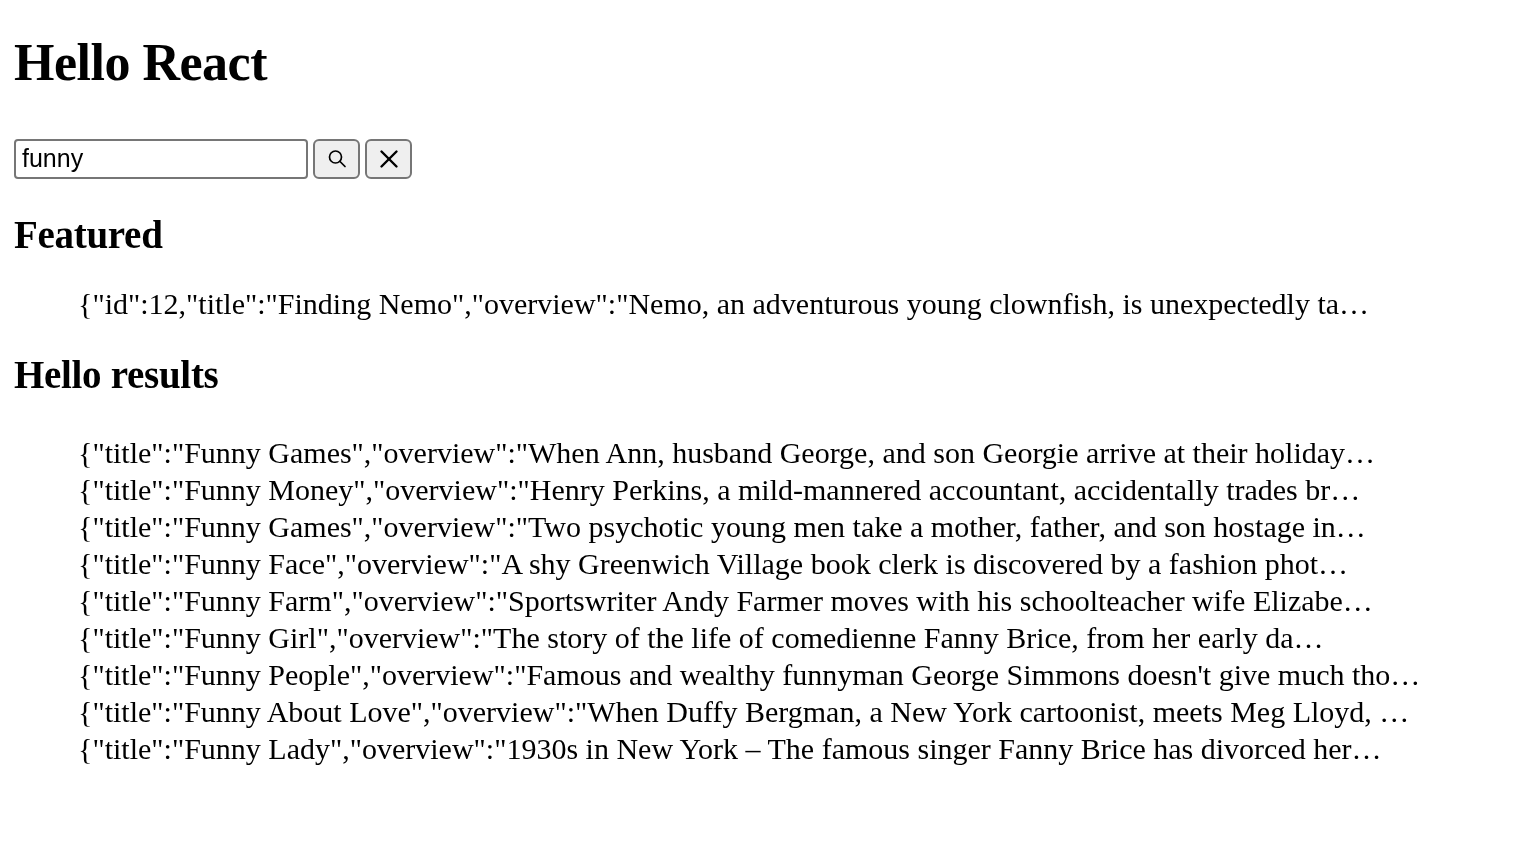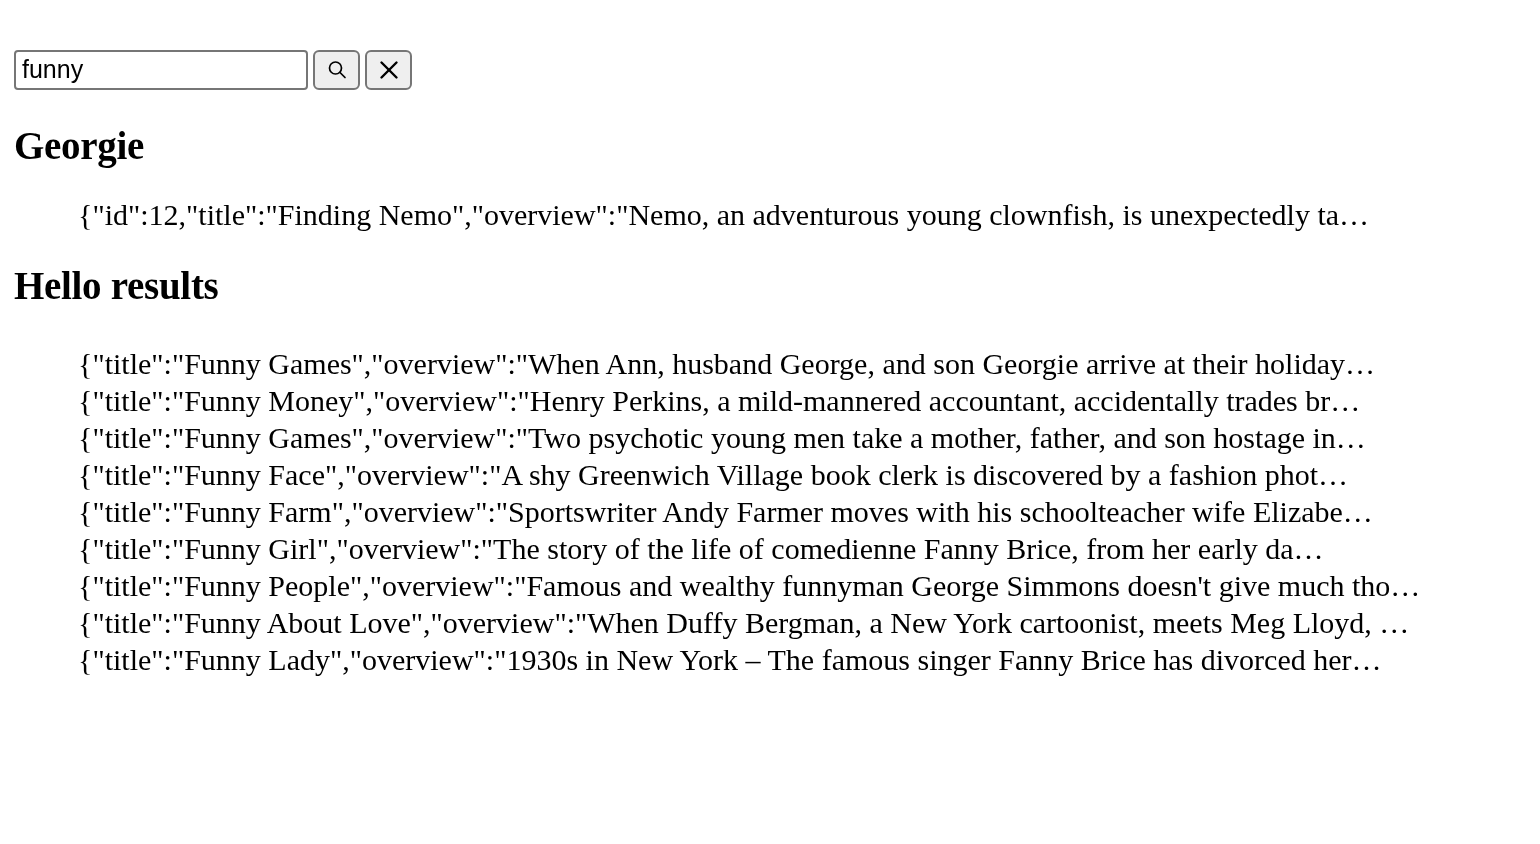--- a/index.html
+++ b/index.html
@@ -98,20 +98,21 @@
     overflow: hidden;
     text-overflow: ellipsis;
     max-width: 1460px;
   }
 </style>
 </head>
 <body>
 
 <div class="page">
 
+  <h1 class="app-title">Hello React</h1>
 
   <div class="search-form">
     <input class="search-input" type="text" value="funny" placeholder="" style="">
     <button class="icon-button">
       <span>
         <svg width="22" height="22" viewBox="0 0 22 22" aria-hidden="true">
           <circle cx="9.5" cy="9" r="6" fill="none" stroke="#000000" stroke-width="1.7"></circle>
           <line x1="14" y1="13.5" x2="19" y2="18.5" stroke="#000000" stroke-width="1.7" stroke-linecap="round"></line>
         </svg>
       </span>
@@ -119,21 +120,21 @@
     <button class="icon-button">
       <span>
         <svg width="24" height="24" viewBox="0 0 24 24" aria-hidden="true">
           <line x1="4.5" y1="4.5" x2="19.5" y2="19.5" stroke="#000000" stroke-width="2.4" stroke-linecap="round"></line>
           <line x1="19.5" y1="4.5" x2="4.5" y2="19.5" stroke="#000000" stroke-width="2.4" stroke-linecap="round"></line>
         </svg>
       </span>
     </button>
   </div>
 
-  <h2 class="section-title featured">Georgie</h2>
+  <h2 class="section-title featured">Featured</h2>
 
   <ol class="result-list featured-list">
     <li>{"id":12,"title":"Finding Nemo","overview":"Nemo, an adventurous young clownfish, is unexpectedly ta…</li>
   </ol>
 
   <h2 class="section-title other">Hello results</h2>
 
   <ol class="result-list other-list">
     <li>{"title":"Funny Games","overview":"When Ann, husband George, and son Georgie arrive at their holiday…</li>
     <li>{"title":"Funny Money","overview":"Henry Perkins, a mild-mannered accountant, accidentally trades br…</li>

